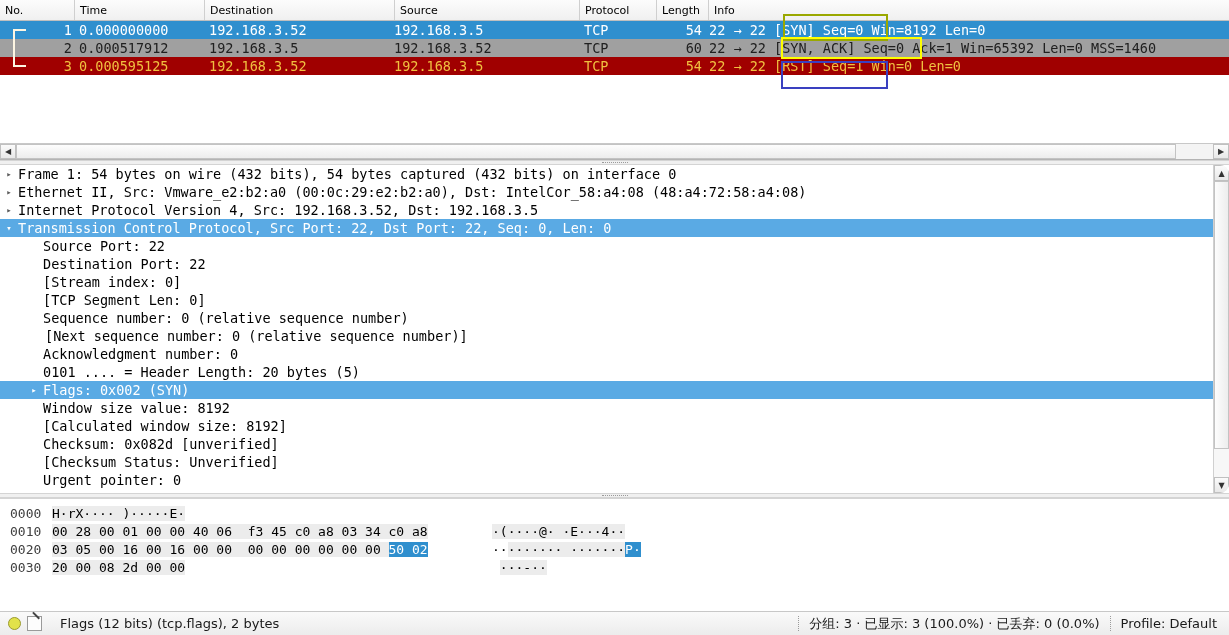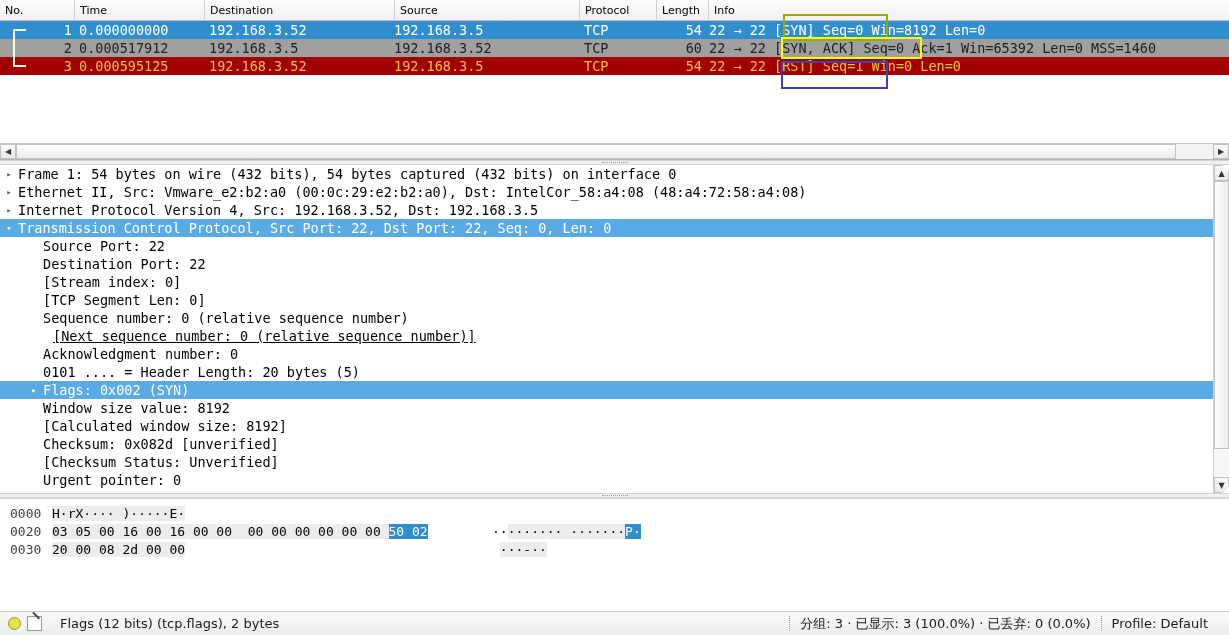--- a/index.html
+++ b/index.html
@@ -220,21 +220,21 @@
   }
   .cmt-icon::after {
     content: "";
     position: absolute; right: 1px; top: 1px;
     width: 9px; height: 2px; background: #444;
     transform: rotate(45deg); transform-origin: right top;
   }
   .sb-field { padding-left: 10px; flex: 1 1 auto; white-space: nowrap; }
   .sb-sep { width: 1px; height: 15px; border-left: 1px dotted #9a9a9a; margin: 0 10px; }
   .sb-counts { white-space: nowrap; }
-  .sb-profile { white-space: nowrap; padding-right: 21px; }
+  .sb-profile { white-space: nowrap; padding-right: 12px; }
 </style>
 </head>
 <body>
 
 <div id="app">
 
   <div class="packet-list">
 
     <div class="plist-header">
       <div class="hc col-no">No.</div>
@@ -309,21 +309,21 @@
     <div class="detail-list" id="detail-list">
         <div class="drow"><span class="twisty">▸</span><span class="dtext">Frame 1: 54 bytes on wire (432 bits), 54 bytes captured (432 bits) on interface 0</span></div>
         <div class="drow"><span class="twisty">▸</span><span class="dtext">Ethernet II, Src: Vmware_e2:b2:a0 (00:0c:29:e2:b2:a0), Dst: IntelCor_58:a4:08 (48:a4:72:58:a4:08)</span></div>
         <div class="drow"><span class="twisty">▸</span><span class="dtext">Internet Protocol Version 4, Src: 192.168.3.52, Dst: 192.168.3.5</span></div>
         <div class="drow hl"><span class="twisty">▾</span><span class="dtext">Transmission Control Protocol, Src Port: 22, Dst Port: 22, Seq: 0, Len: 0</span></div>
         <div class="drow"><span class="twisty"></span><span class="dtext" style="margin-left: 25px;">Source Port: 22</span></div>
         <div class="drow"><span class="twisty"></span><span class="dtext" style="margin-left: 25px;">Destination Port: 22</span></div>
         <div class="drow"><span class="twisty"></span><span class="dtext" style="margin-left: 25px;">[Stream index: 0]</span></div>
         <div class="drow"><span class="twisty"></span><span class="dtext" style="margin-left: 25px;">[TCP Segment Len: 0]</span></div>
         <div class="drow"><span class="twisty"></span><span class="dtext" style="margin-left: 25px;">Sequence number: 0    (relative sequence number)</span></div>
-        <div class="drow"><span class="twisty"></span><span class="dtext" style="margin-left: 35px; text-decoration: underline;">[Next sequence number: 0    (relative sequence number)]</span></div>
+        <div class="drow"><span class="twisty"></span><span class="dtext" style="margin-left: 27px;">[Next sequence number: 0    (relative sequence number)]</span></div>
         <div class="drow"><span class="twisty"></span><span class="dtext" style="margin-left: 25px;">Acknowledgment number: 0</span></div>
         <div class="drow"><span class="twisty"></span><span class="dtext" style="margin-left: 25px;">0101 .... = Header Length: 20 bytes (5)</span></div>
         <div class="drow hl"><span class="twisty" style="margin-left: 25px;">▸</span><span class="dtext">Flags: 0x002 (SYN)</span></div>
         <div class="drow"><span class="twisty"></span><span class="dtext" style="margin-left: 25px;">Window size value: 8192</span></div>
         <div class="drow"><span class="twisty"></span><span class="dtext" style="margin-left: 25px;">[Calculated window size: 8192]</span></div>
         <div class="drow"><span class="twisty"></span><span class="dtext" style="margin-left: 25px;">Checksum: 0x082d [unverified]</span></div>
         <div class="drow"><span class="twisty"></span><span class="dtext" style="margin-left: 25px;">[Checksum Status: Unverified]</span></div>
         <div class="drow"><span class="twisty"></span><span class="dtext" style="margin-left: 25px;">Urgent pointer: 0</span></div>
       </div>
     <div class="vscroll">
@@ -334,20 +334,21 @@
       <div class="vsb-arrow">▼</div>
     </div>
   </div>
 
   <div class="pane-splitter">
     <div class="grip"></div>
   </div>
 
   <div class="hex-pane" id="hex-pane">
       <div class="hrow"><div class="hoff">0000</div><div class="hascii"><span class="hseg-shade">H·rX···· )·····E·</span></div></div>
+      <div class="hrow"><div class="hoff">0010</div><div class="hbytes"><span class="hseg-shade">00 28 00 01 00 00 40 06  f3 45 c0 a8 03 34 c0 a8</span></div><div class="hascii"><span class="hseg-shade">·(····@· ·E···4··</span></div></div>
       <div class="hrow"><div class="hoff">0020</div><div class="hbytes"><span class="hseg-shade">03 05 00 16 00 16 00 00  00 00 00 00 00 00 </span><span class="hseg-sel">50 02</span></div><div class="hascii"><span>··</span><span class="hseg-shade">······· ·······</span><span class="hseg-sel">P·</span></div></div>
       <div class="hrow"><div class="hoff">0030</div><div class="hbytes"><span class="hseg-shade">20 00 08 2d 00 00</span></div><div class="hascii"><span> </span><span class="hseg-shade">···-··</span></div></div>
     </div>
 
   <div class="statusbar">
     <div class="sb-icons">
       <div class="expert-dot"></div>
       <div class="cmt-icon"></div>
     </div>
     <div class="sb-field">Flags (12 bits) (tcp.flags), 2 bytes</div>

